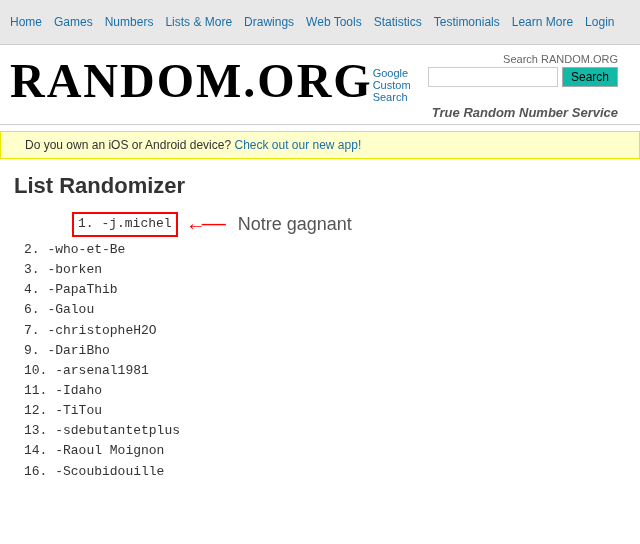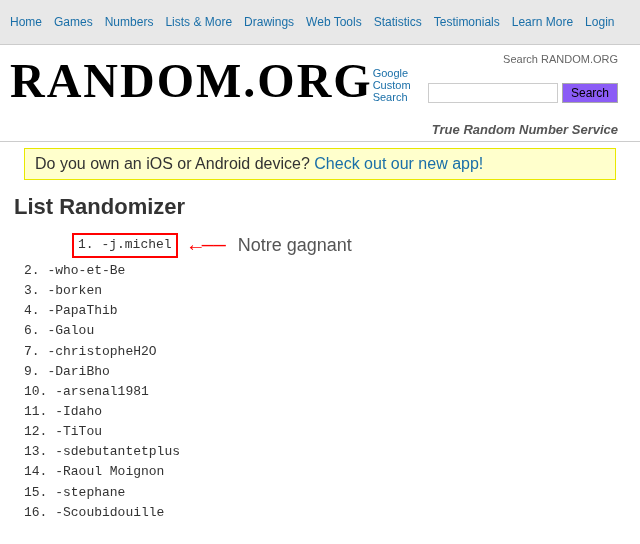--- a/index.html
+++ b/index.html
@@ -33,69 +33,69 @@
       font-size: 48px;
       font-weight: bold;
       font-family: 'Times New Roman', serif;
       color: #000;
       letter-spacing: 2px;
     }
     #header-right {
       display: flex;
       flex-direction: column;
       align-items: flex-end;
-      gap: 19px;
+      gap: 2px;
     }
     #search-area {
       display: flex;
       flex-direction: column;
       align-items: flex-end;
       gap: 2px;
     }
     #search-label {
       font-size: 11px;
       color: #666;
     }
     #search-row {
       display: flex;
-      align-items: flex-end;
+      align-items: flex-start;
       gap: 4px;
     }
     #search-google-label {
       font-size: 11px;
       color: #1a6fa8;
     }
     #search-input {
       border: 1px solid #ccc;
       padding: 2px 4px;
       font-size: 12px;
       width: 130px;
     }
     #search-button {
-      background: #8b5cf6;
+      background: #14b8a6;
       border: 1px solid #aaa;
       padding: 2px 8px;
       font-size: 12px;
       cursor: pointer;
     }
     #tagline {
       font-size: 13px;
       font-weight: bold;
       color: #555;
       font-style: italic;
     }
 
     
     #app-banner {
       background: #ffffcc;
       border: 1px solid #e8e800;
-      padding: 6px 10px;
-      font-size: 16px;
-      color: #333;
-      margin: 6px 24px;
+      padding: 6px 24px;
+      font-size: 12px;
+      color: #333;
+      margin: 6px 0;
     }
     #app-banner a { color: #1a6fa8; text-decoration: none; }
 
     
     #main {
       padding: 8px 14px;
     }
     #page-title {
       font-size: 22px;
       font-weight: bold;
@@ -194,17 +194,16 @@
       <li>3. -borken</li>
       <li>4. -PapaThib</li>
       <li>6. -Galou</li>
       <li>7. -christopheH2O</li>
       <li>9. -DariBho</li>
       <li>10. -arsenal1981</li>
       <li>11. -Idaho</li>
       <li>12. -TiTou</li>
       <li>13. -sdebutantetplus</li>
       <li>14. -Raoul Moignon</li>
-      <li>15. -stephane</li>
       <li>16. -Scoubidouille</li>
     </ul>
 
 </div>
 
 </body></html>

